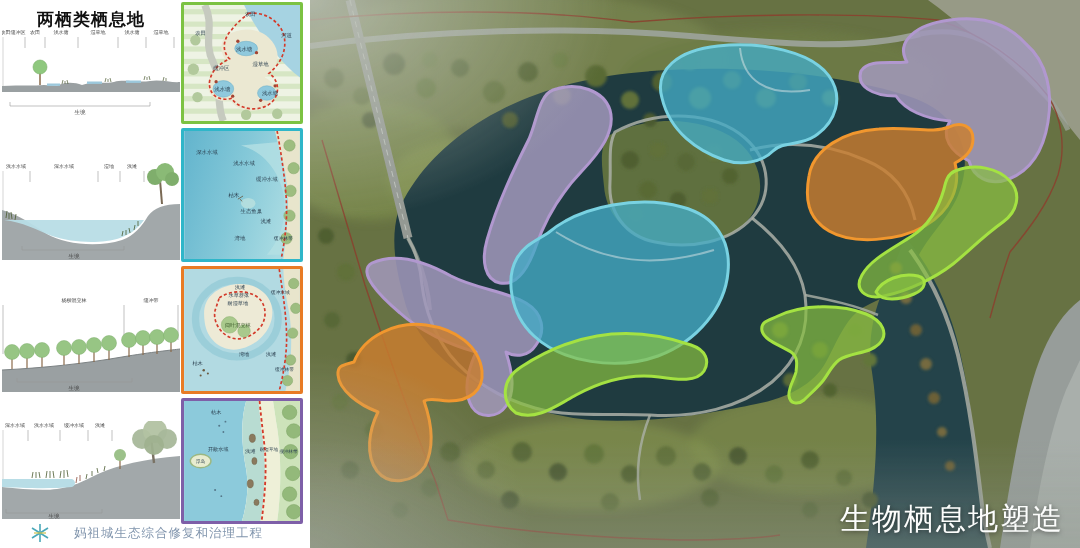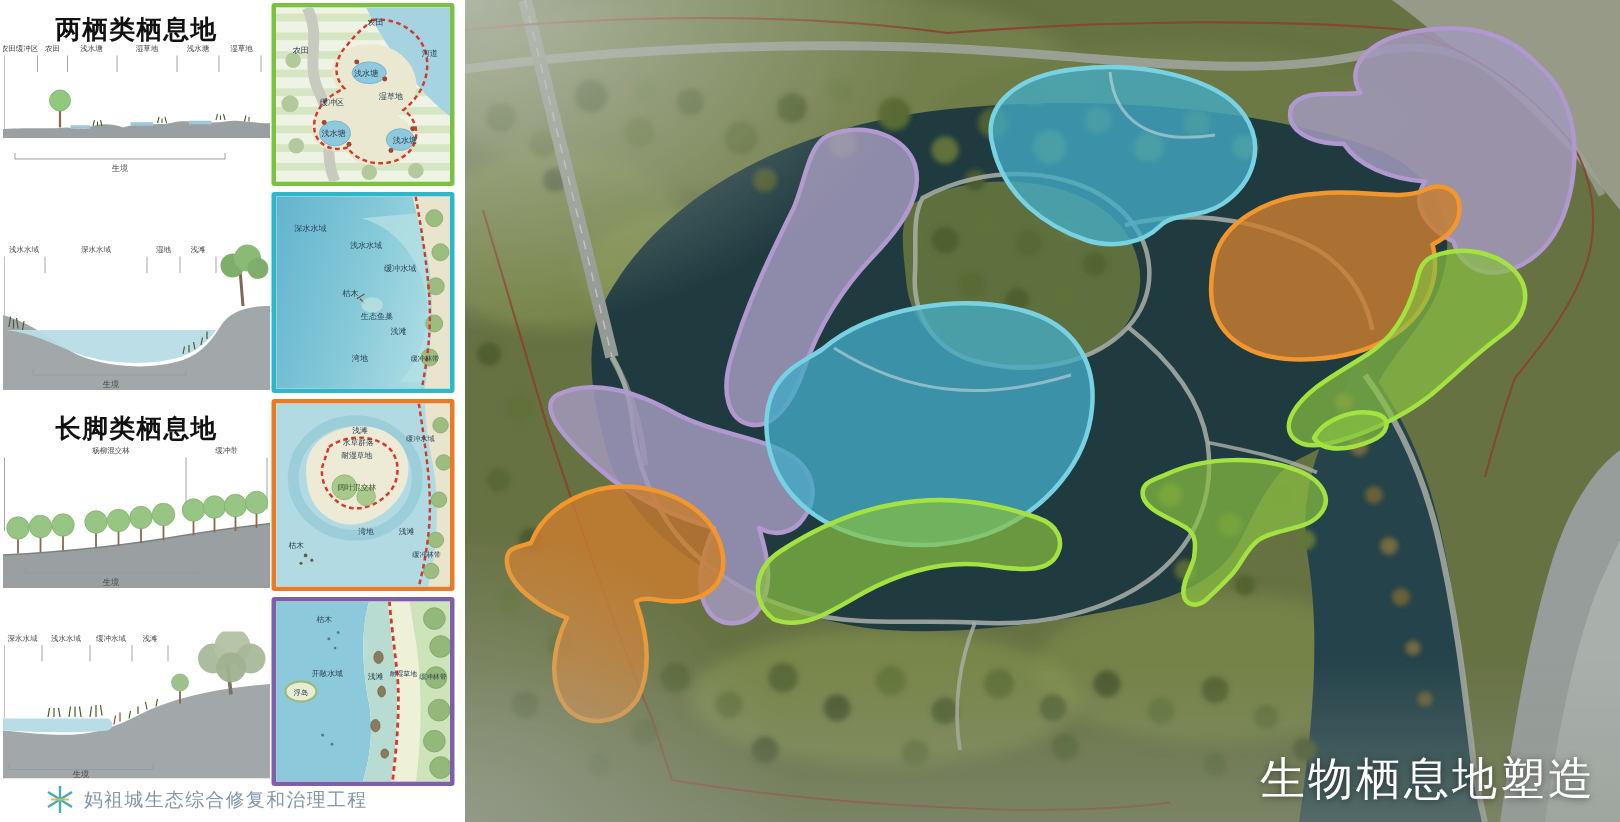--- a/index.html
+++ b/index.html
@@ -4,21 +4,21 @@
 <style>
   html,body{margin:0;padding:0;}
   body{width:1080px;height:548px;position:relative;overflow:hidden;background:#fff;
        font-family:"Liberation Sans","DejaVu Sans",sans-serif;}
   .left-panel{position:absolute;left:0;top:0;width:278px;height:548px;background:#fff;z-index:2;}
   .sec-title{position:absolute;left:0;width:182px;text-align:center;font-size:17px;font-weight:bold;
              color:#111;letter-spacing:1px;}
   .cs{position:absolute;left:2px;width:178px;}
   .thumb{position:absolute;left:181px;width:116px;border:3px solid #888;border-radius:2px;background:#fff;}
   .thumb svg{display:block;}
-  .footer{position:absolute;left:30px;top:523px;display:flex;align-items:center;gap:6px;}
+  .footer{position:absolute;left:30px;top:523px;display:flex;align-items:center;gap:24px;}
   .footer-text{font-size:12.5px;color:#8195ad;letter-spacing:1px;}
   .map-panel{position:absolute;left:310px;top:0;width:770px;height:548px;background:#1d4ed8;overflow:hidden;}
   .map-panel svg{position:absolute;left:0;top:0;}
   .fog{position:absolute;left:0;top:0;width:100%;height:100%;pointer-events:none;}
   .fog-tl{background:radial-gradient(ellipse 430px 310px at 0% 0%, rgba(198,203,193,0.85), rgba(198,203,193,0) 72%);}
   .fog-bl{background:radial-gradient(ellipse 320px 280px at 0% 100%, rgba(175,180,170,0.65), rgba(175,180,170,0) 70%);}
   .fog-b{background:linear-gradient(0deg, rgba(150,158,148,0.45), rgba(150,158,148,0) 20%);}
   .fog-tint{background:rgba(115,125,110,0.10);}
   .map-title{position:absolute;right:16px;bottom:8px;font-size:30px;color:#fcfdfc;letter-spacing:2px;
              text-shadow:0 1px 5px rgba(0,0,0,0.55);font-weight:500;}
@@ -183,21 +183,20 @@
         <text x="80" y="48">缓冲水域</text>
         <text x="48" y="64">枯木</text>
         <text x="65" y="79">生态鱼巢</text>
         <text x="79" y="89">浅滩</text>
         <text x="54" y="106">湾地</text>
         <text x="96" y="106" font-size="4.6">缓冲林带</text>
       </g>
     </svg>
   </div>
 
-  <div class="sec-title" style="top:274px">长脚类栖息地</div>
   <svg class="cs" style="top:296px" width="178" height="96" viewBox="0 0 178 96">
     <g stroke="#999" stroke-width="0.6">
       <line x1="1" y1="9" x2="1" y2="58"></line>
         <line x1="122" y1="9" x2="122" y2="48"></line>
         <line x1="176" y1="9" x2="176" y2="44"></line>
     </g>
     <g font-size="5" text-anchor="middle" class="dimlbl">
       <text x="72" y="6">杨柳混交林</text>
       <text x="149" y="6">缓冲带</text>
     </g>

